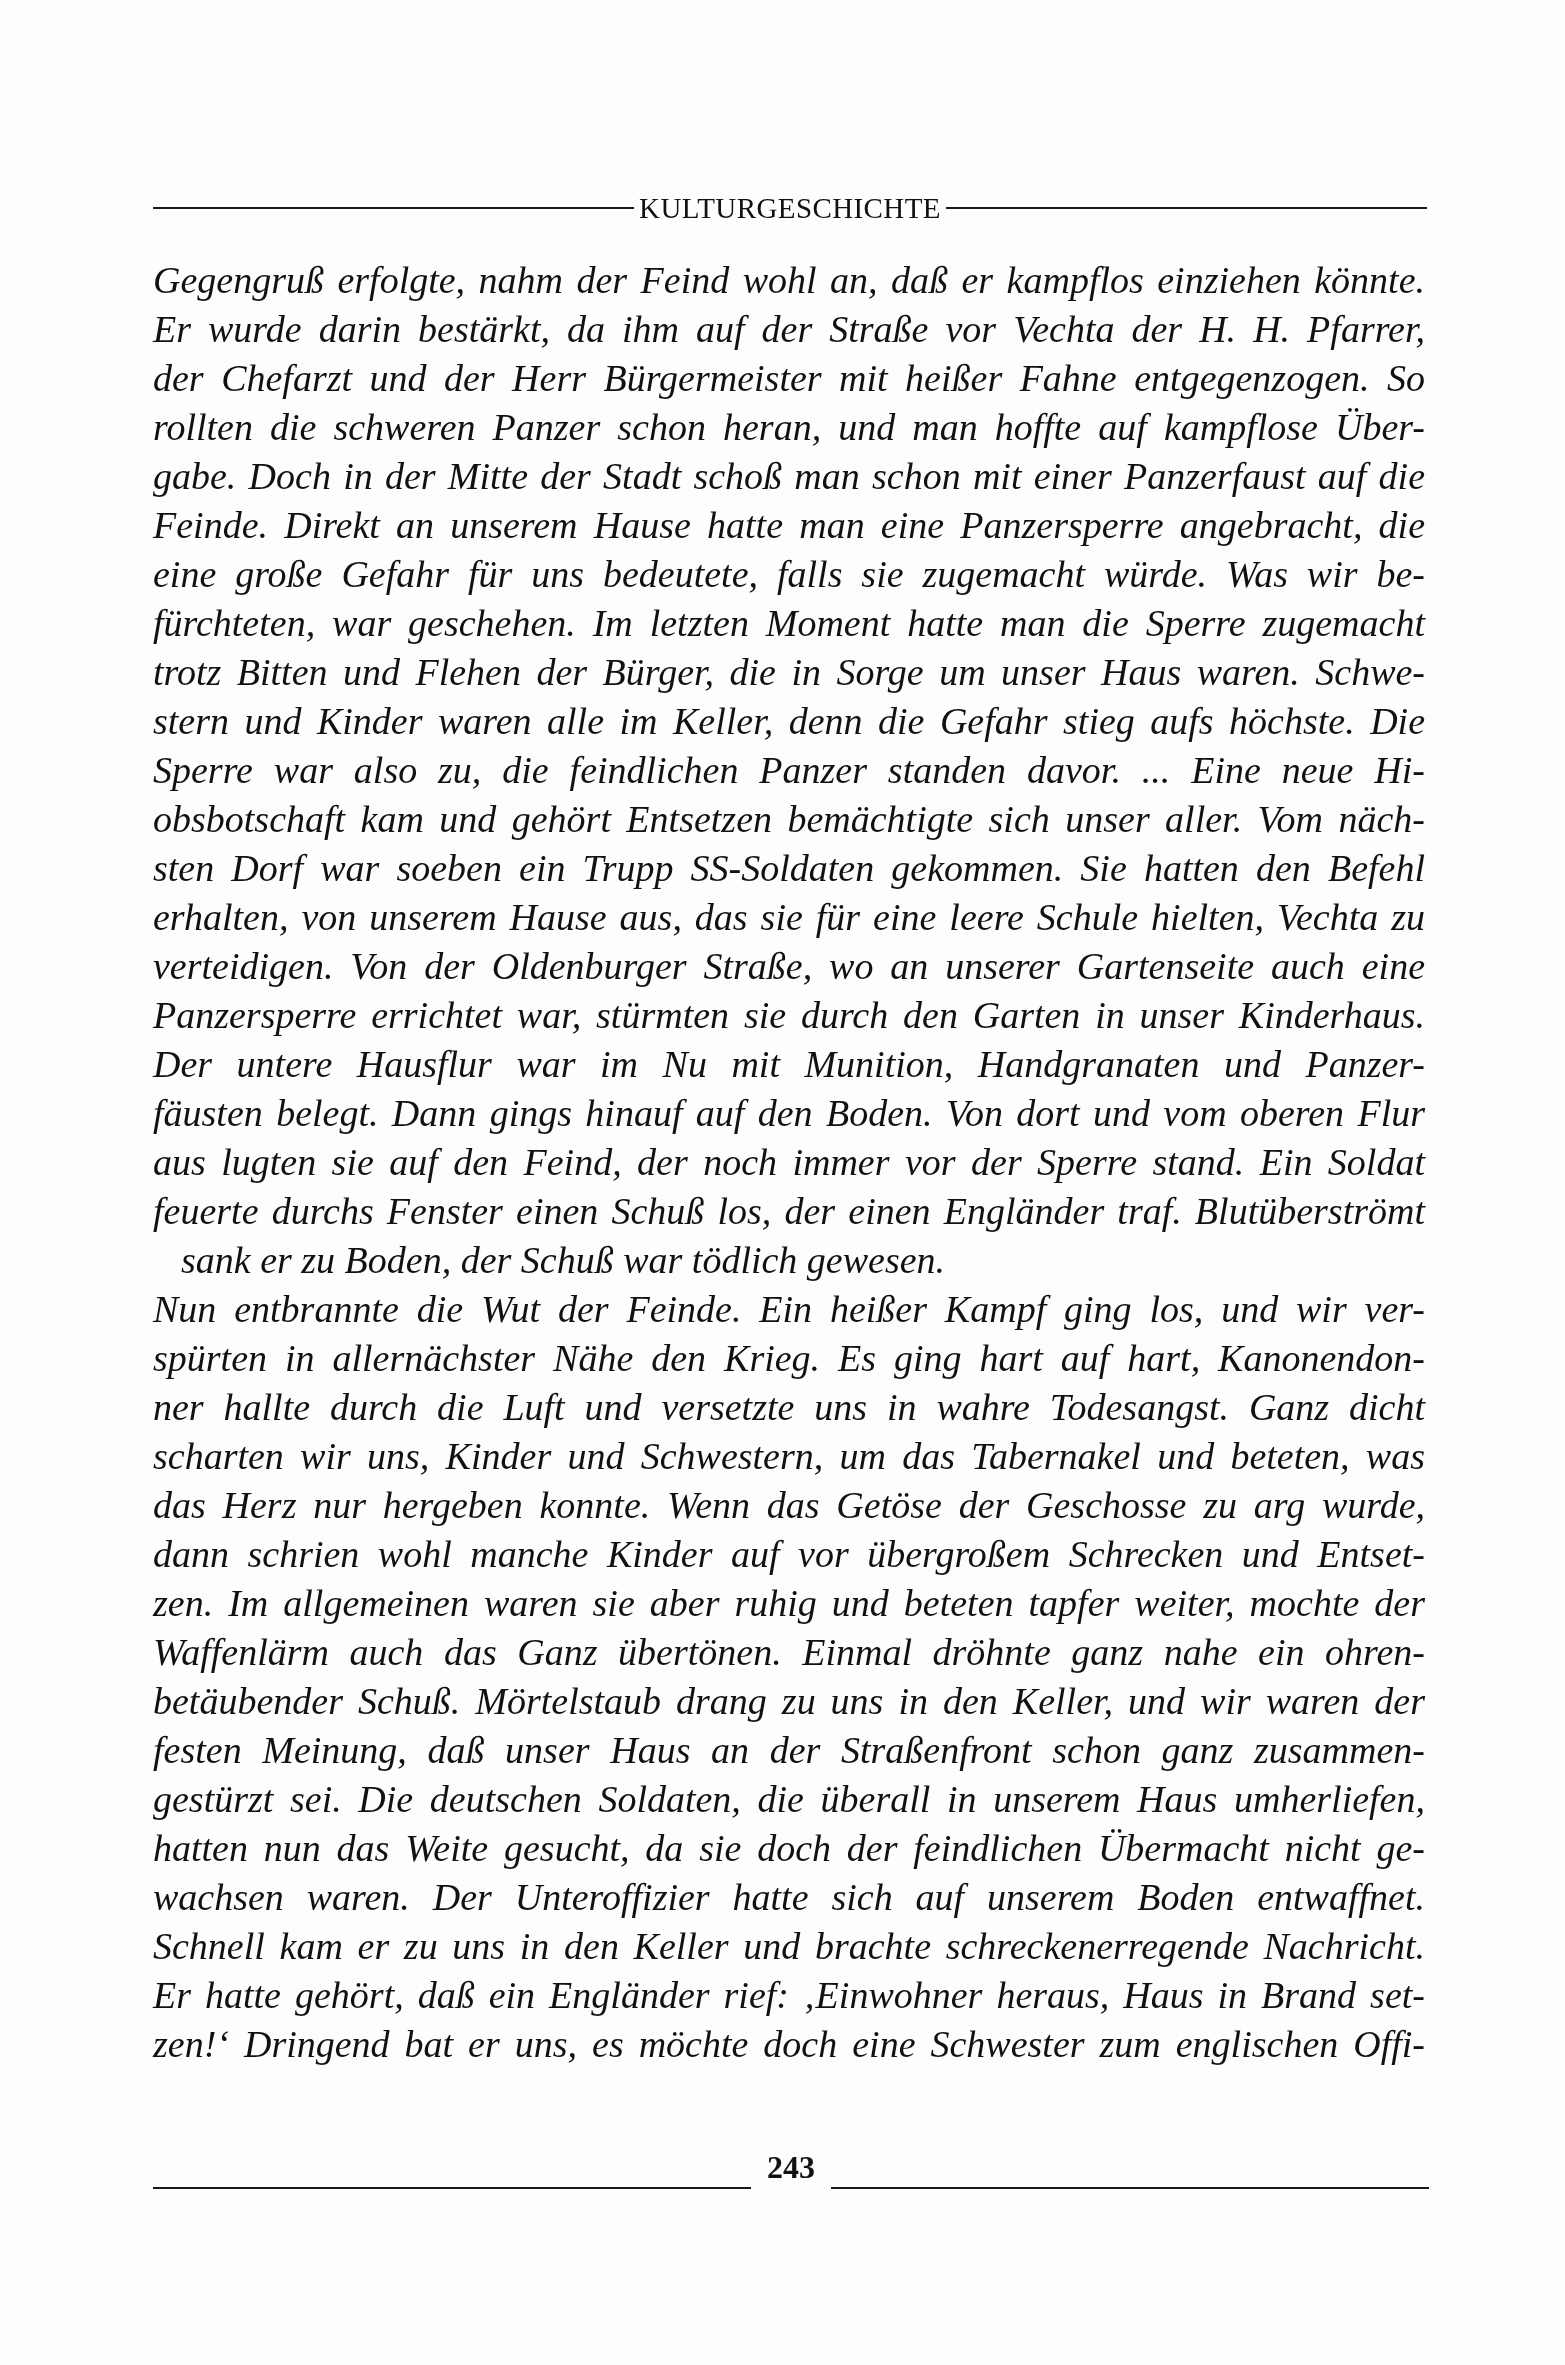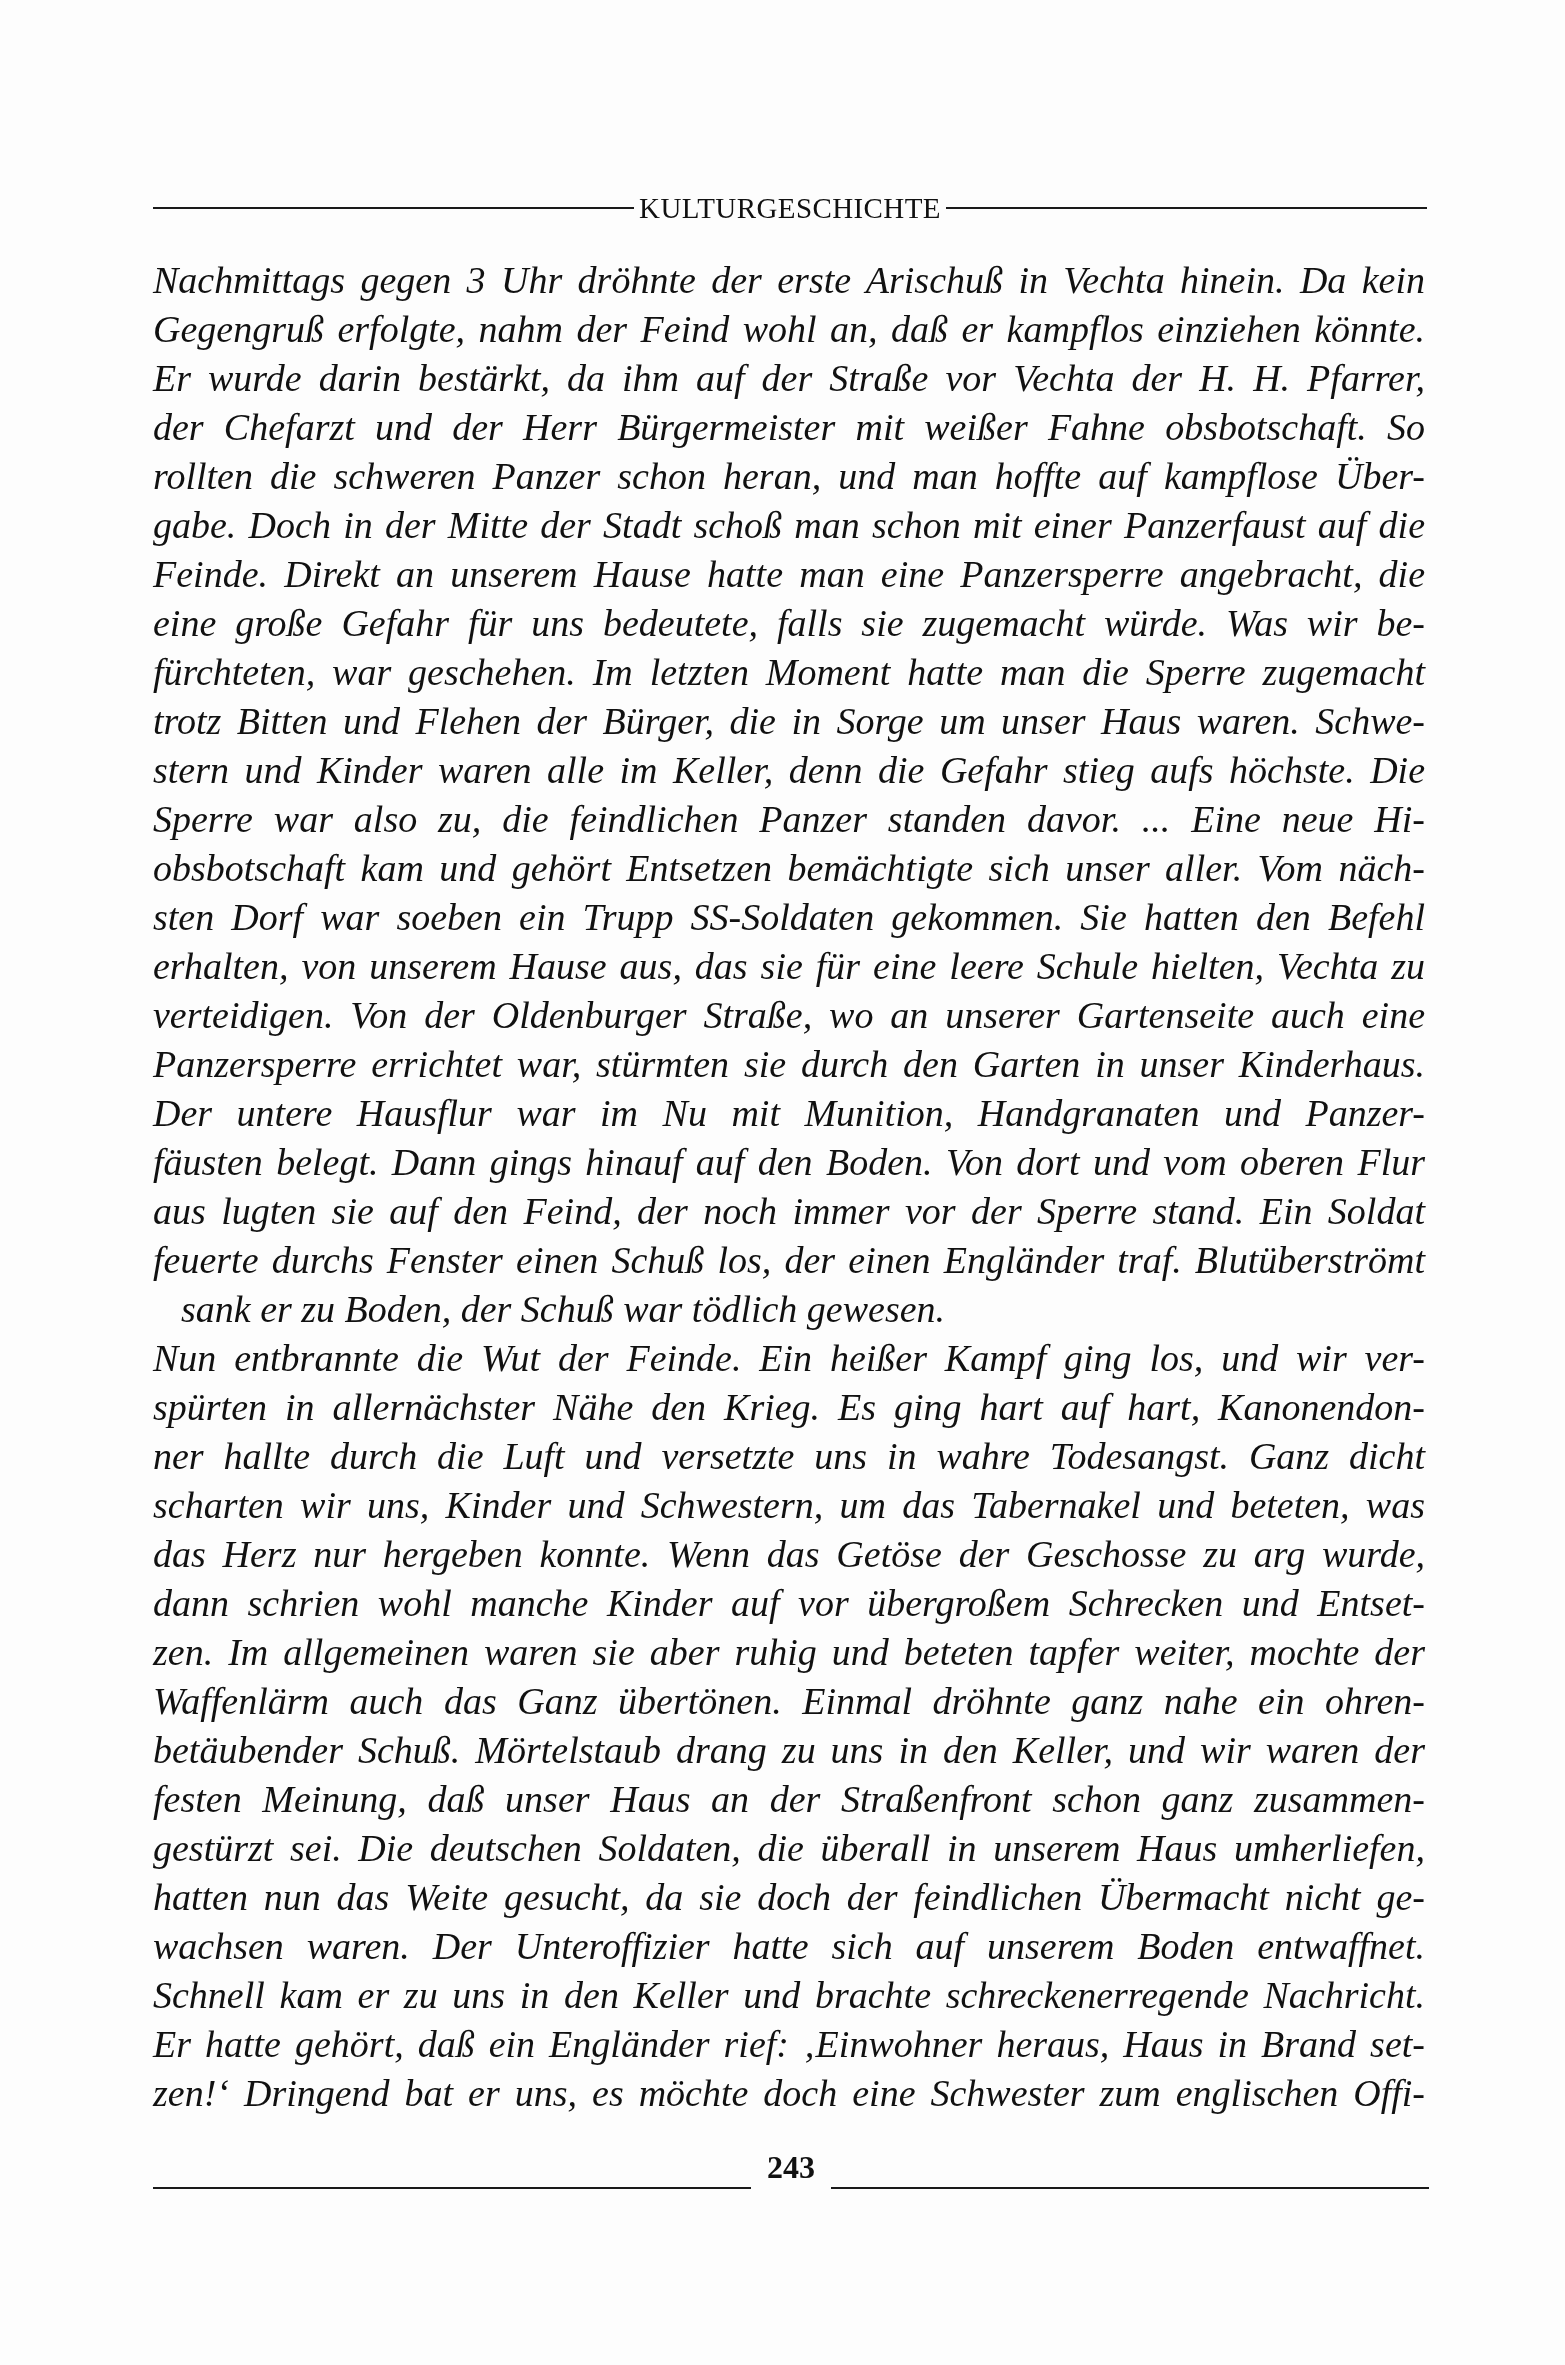--- a/index.html
+++ b/index.html
@@ -93,24 +93,23 @@
 
 <div class="page">
 
   <header class="running-head">
     <span class="rule"></span>
     <span class="label">KULTURGESCHICHTE</span>
     <span class="rule"></span>
   </header>
 
   <main class="body-text" id="body-text">
-      <span class="line">Nachmittags gegen 3 Uhr dröhnte der erste Arischuß in Vechta hinein. Da kein</span>
       <span class="line">Gegengruß erfolgte, nahm der Feind wohl an, daß er kampflos einziehen könnte.</span>
       <span class="line">Er wurde darin bestärkt, da ihm auf der Straße vor Vechta der H. H. Pfarrer,</span>
-      <span class="line">der Chefarzt und der Herr Bürgermeister mit weißer Fahne obsbotschaft. So</span>
+      <span class="line">der Chefarzt und der Herr Bürgermeister mit heißer Fahne entgegenzogen. So</span>
       <span class="line">rollten die schweren Panzer schon heran, und man hoffte auf kampflose Über-</span>
       <span class="line">gabe. Doch in der Mitte der Stadt schoß man schon mit einer Panzerfaust auf die</span>
       <span class="line">Feinde. Direkt an unserem Hause hatte man eine Panzersperre angebracht, die</span>
       <span class="line">eine große Gefahr für uns bedeutete, falls sie zugemacht würde. Was wir be-</span>
       <span class="line">fürchteten, war geschehen. Im letzten Moment hatte man die Sperre zugemacht</span>
       <span class="line">trotz Bitten und Flehen der Bürger, die in Sorge um unser Haus waren. Schwe-</span>
       <span class="line">stern und Kinder waren alle im Keller, denn die Gefahr stieg aufs höchste. Die</span>
       <span class="line">Sperre war also zu, die feindlichen Panzer standen davor. ... Eine neue Hi-</span>
       <span class="line">obsbotschaft kam und gehört Entsetzen bemächtigte sich unser aller. Vom näch-</span>
       <span class="line">sten Dorf war soeben ein Trupp SS-Soldaten gekommen. Sie hatten den Befehl</span>

